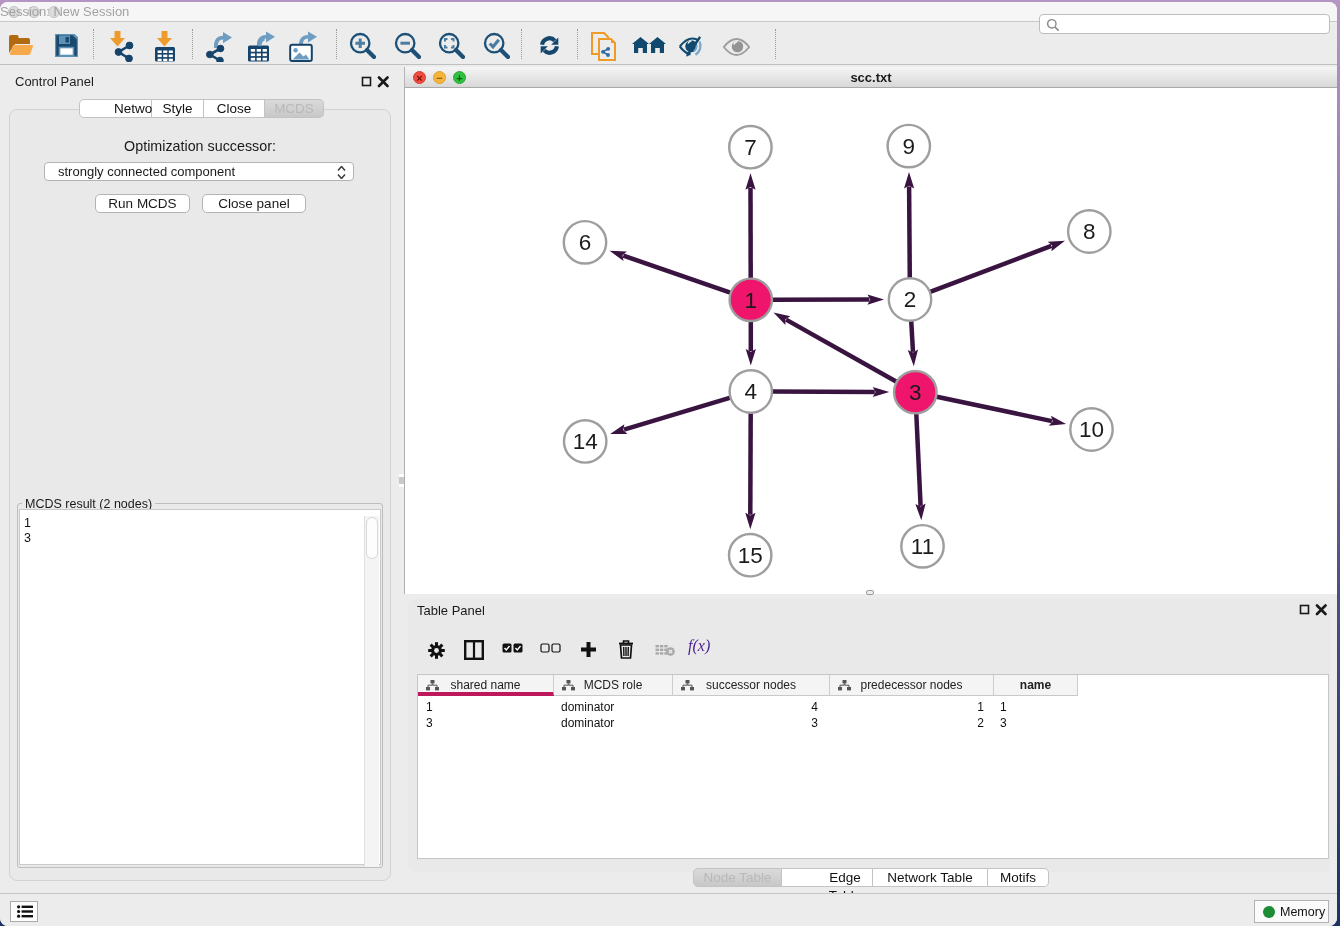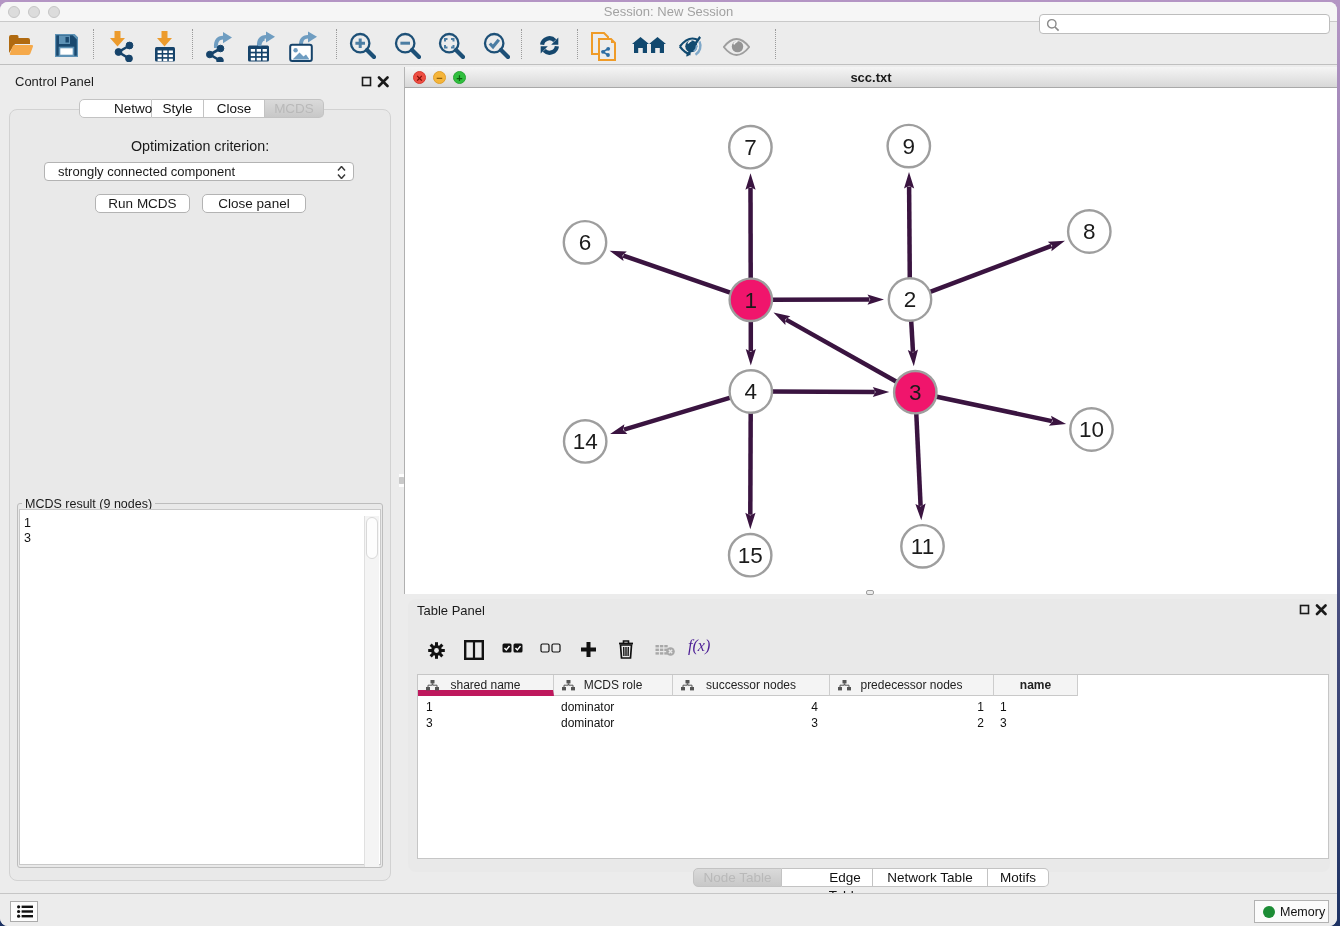--- a/index.html
+++ b/index.html
@@ -2,21 +2,21 @@
 <html><head>
 <meta charset="utf-8">
 <style>
   * { margin:0; padding:0; box-sizing:border-box; }
   html,body { width:1340px; height:926px; overflow:hidden; }
   body { font-family:"Liberation Sans", sans-serif; background:linear-gradient(180deg,#b495c4 0%,#8a76ab 35%,#4a4f80 65%,#1d3263 100%); position:relative; }
   .abs { position:absolute; }
   #win { position:absolute; left:0; top:2px; width:1337px; height:924px; background:#ececec; border-radius:8px 8px 8px 8px; }
   #titlebar { position:absolute; left:0; top:0; width:100%; height:20px; background:#f6f6f6; border-radius:8px 8px 0 0; border-bottom:1px solid #c9c9c9; }
   .tl { position:absolute; top:4px; width:12px; height:12px; border-radius:50%; background:#dcdcdc; border:1px solid #c6c6c6; }
-  #title-text { position:absolute; top:2px; left:0; width:100%; text-align:center; font-size:13px; color:#a2a2a2; }
+  #title-text { position:absolute; top:2px; left:0; width:100%; text-align:left; font-size:13px; color:#a2a2a2; }
   #toolbar { position:absolute; left:0; top:21px; width:100%; height:42px; background:#ececec; border-bottom:1px solid #bfbfbf; }
   .tsep { position:absolute; top:6px; height:30px; width:0; border-left:1px dotted #9a9a9a; }
   #searchbox { position:absolute; left:1039px; top:12px; width:291px; height:20px; background:#fff; border:1px solid #bdbdbd; border-radius:4px; }
 
   
   #cp-title { position:absolute; left:15px; top:72px; font-size:13px; color:#1e1e1e; }
   .tabrow { position:absolute; font-size:13.5px; color:#111; }
   .tab { position:absolute; top:0; height:19px; background:#fff; border:1px solid #c3c3c3; border-left:none; text-align:center; line-height:18px; }
   .tab.first { border-left:1px solid #c3c3c3; border-radius:5px 0 0 5px;padding-left:34px; }
   .tab.sel { background:linear-gradient(#dadada,#c8c8c8); color:#b9b9b9; border-radius:0 5px 5px 0; }
@@ -224,30 +224,30 @@
     <path d="M18 1.5 L26.5 10 M26.5 1.5 L18 10" stroke="#1a1a1a" stroke-width="2.6" stroke-linecap="round"></path>
   </svg>
   <div id="cp-panel"></div>
   <div class="tabrow" style="left:79px; top:97px;">
     <div class="tab first" style="left:0; width:73px;">Network</div>
     <div class="tab" style="left:73px; width:52px;">Style</div>
     <div class="tab" style="left:125px; width:61px;">Close</div>
     <div class="tab sel" style="left:186px; width:59px;">MCDS</div>
   </div>
   <div style="position:absolute; left:9px; top:107px; width:382px; height:772px;">
-    <div id="opt-label">Optimization criterion:</div>
+    <div id="opt-label">Optimization successor:</div>
     <div id="opt-select">strongly connected component
       <svg class="abs" style="right:7px;top:3px;" width="9" height="13" viewBox="0 0 9 13">
         <path d="M1 4.5 L4.5 0.5 L8 4.5 M1 8.5 L4.5 12.5 L8 8.5" fill="none" stroke="#3a3a3a" stroke-width="1.5"></path>
       </svg>
     </div>
     <div class="btn" style="left:86px; width:95px;">Run MCDS</div>
     <div class="btn" style="left:193px; width:104px;">Close panel</div>
     <div id="groupbox">
-      <div id="gb-label">MCDS result (9 nodes)</div>
+      <div id="gb-label">MCDS result (2 nodes)</div>
       <div id="gb-white">
         <div style="position:absolute; left:4px; top:6px; font-size:12.5px; color:#111;">1</div>
         <div style="position:absolute; left:4px; top:21px; font-size:12.5px; color:#111;">3</div>
         <div id="gb-scroll">
             <div style="position:absolute;left:1px;top:1px;width:12px;height:42px;background:#fdfdfd;border:1px solid #d8d8d8;border-radius:6px;"></div>
           </div>
       </div>
     </div>
   </div>
 
@@ -389,21 +389,21 @@
             <rect x="9.3" y="8.2" width="3.4" height="2.4"></rect>
           <circle cx="15.5" cy="7.5" r="4.3"></circle>
         </g>
         <path d="M13.8 5.8 L17.2 9.2 M17.2 5.8 L13.8 9.2" stroke="#e9e9e9" stroke-width="1.3"></path>
       </svg>
 
       <div class="abs" style="left:280px;top:38px;font-family:'Liberation Serif',serif;font-style:italic;font-size:16px;color:#4c1d95;">f(x)</div>
     </div>
     <div id="tp-table">
       <div id="tp-hdr">
-        <div class="th" style="left:0; width:136px; border-bottom:6px solid #be185d;">shared name</div>
+        <div class="th" style="left:0; width:136px; border-bottom:4px solid #be185d;">shared name</div>
         <div class="th" style="left:136px; width:119px; border-bottom:1px solid #c9c9c9;">MCDS role</div>
         <div class="th" style="left:255px; width:157px; border-bottom:1px solid #c9c9c9;">successor nodes</div>
         <div class="th" style="left:412px; width:164px; border-bottom:1px solid #c9c9c9;">predecessor nodes</div>
         <div class="th" style="left:576px; width:84px; border-bottom:1px solid #c9c9c9;font-weight:bold;">name</div>
         <svg class="abs" style="left:8px;top:5px;" width="13" height="11" viewBox="0 0 13 11">
             <g fill="#555">
               <rect x="4.5" y="0" width="4" height="3.4"></rect>
               <rect x="0" y="7" width="4" height="3.4"></rect>
               <rect x="9" y="7" width="4" height="3.4"></rect>
               <path d="M6.2 3.4 L6.2 5.2 L2 5.2 L2 7 M6.8 3.4 L6.8 5.2 L11 5.2 L11 7" fill="none" stroke="#555" stroke-width="1"></path>

